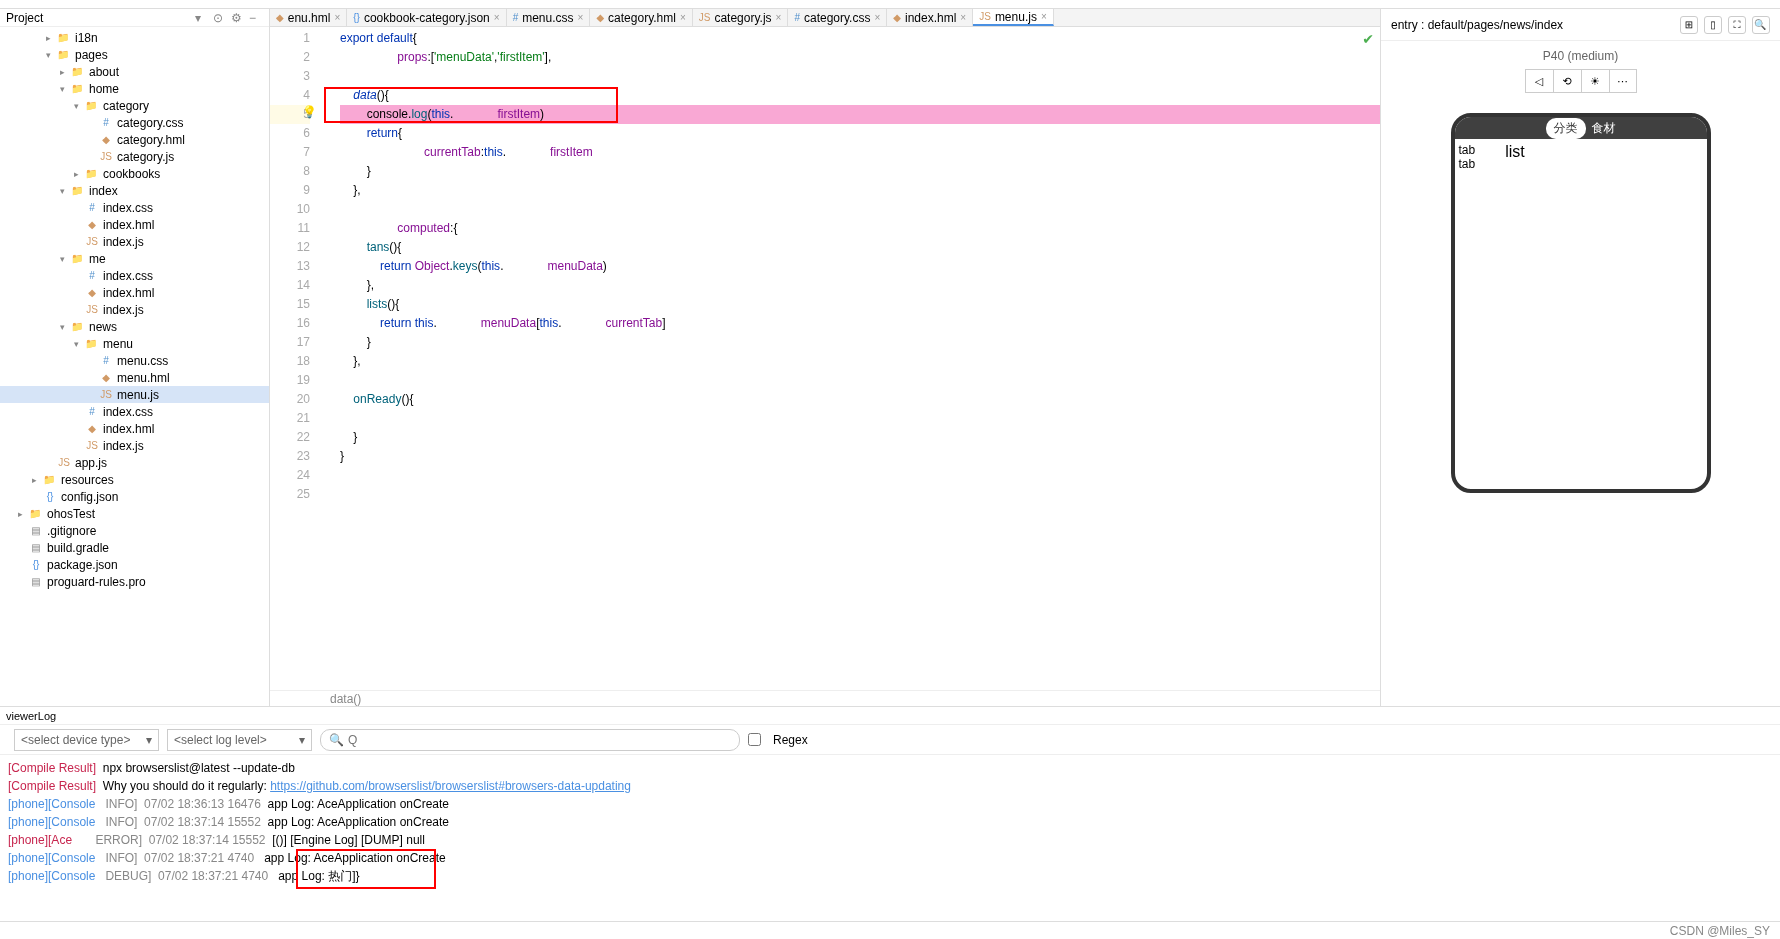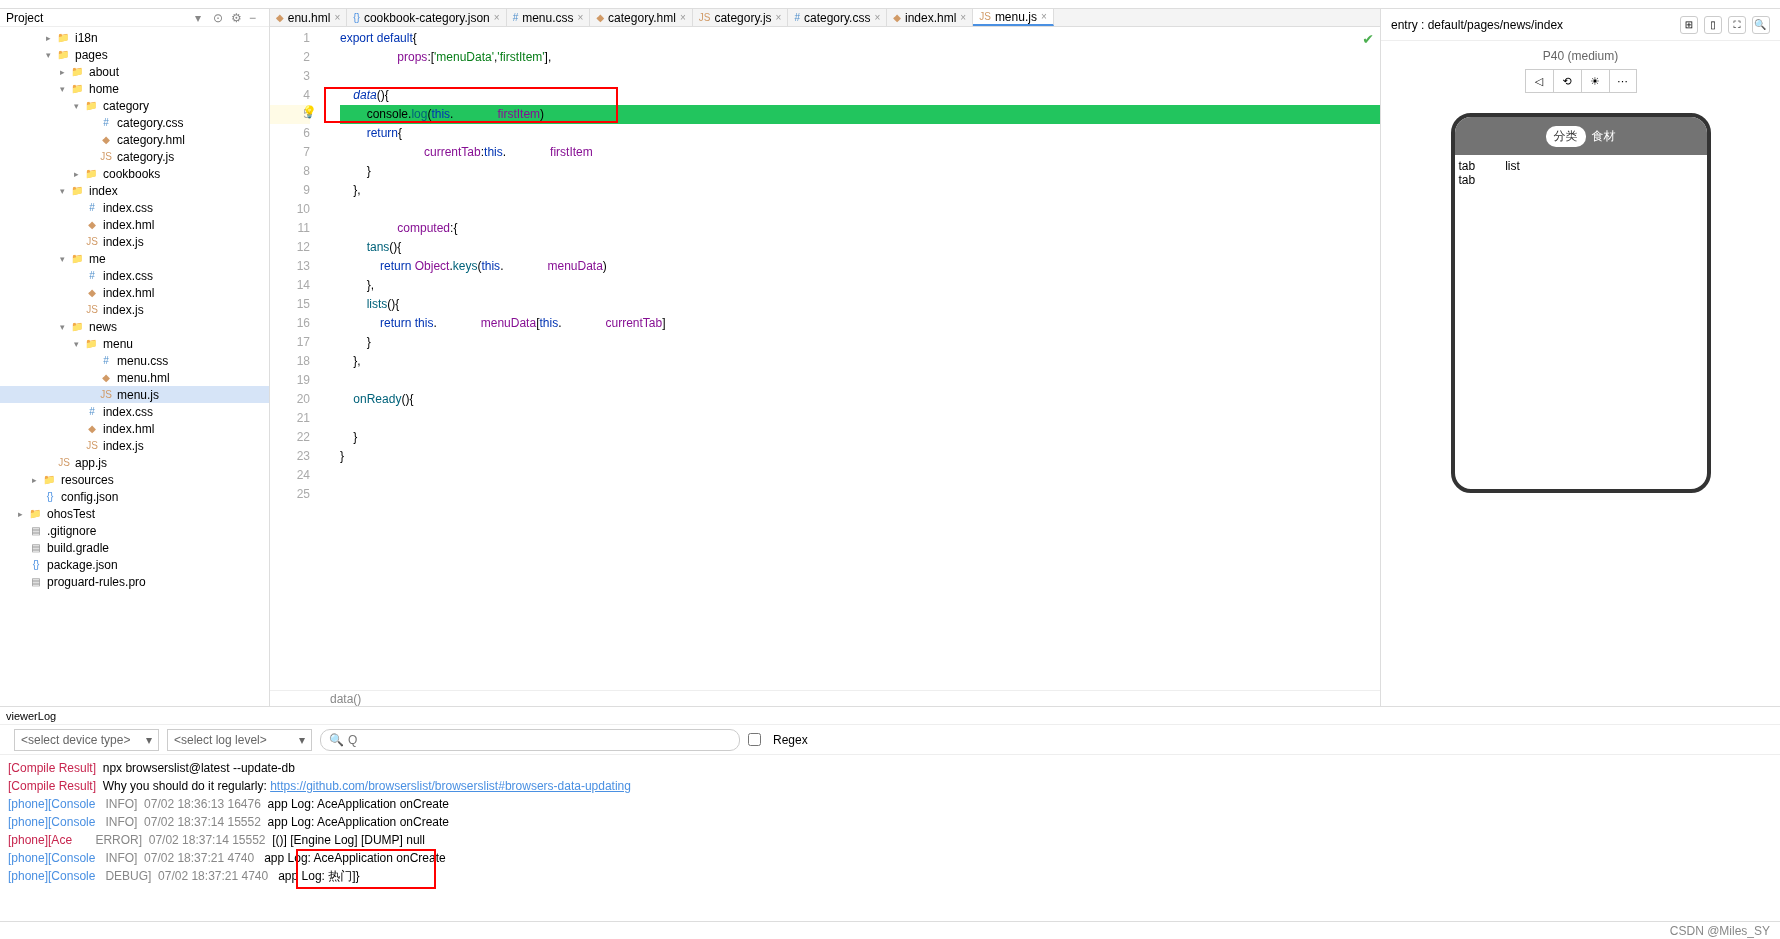--- a/index.html
+++ b/index.html
@@ -25,21 +25,21 @@
 .tab { display: flex; align-items: center; padding: 0 6px; border-right: 1px solid #ddd; font-size: 11px; cursor: pointer; white-space: nowrap; }
 .tab.active { background: #fff; border-bottom: 2px solid #4a90e2; }
 .tab .icon { margin-right: 4px; font-size: 10px; }
 .tab .close { margin-left: 4px; color: #999; font-size: 10px; }
 .editor-body { flex: 1; display: flex; overflow: hidden; position: relative; height: 100%; }
 .gutter { width: 50px; background: #fff; text-align: right; padding-right: 10px; color: #aaa; font-family: 'Consolas', monospace; font-size: 12px; line-height: 19px; padding-top: 2px; }
 .gutter .ln { height: 19px; }
 .gutter .ln.hl { background: #fffbe6; }
 .code { flex: 1; font-family: 'Consolas', monospace; font-size: 12px; line-height: 19px; padding-top: 2px; padding-left: 20px; position: relative; }
 .code .line { height: 19px; white-space: pre; }
-.code .line.hl { background: #22c55e; }
+.code .line.hl { background: #f9a8d4; }
 .kw { color: #0033b3; }
 .prop { color: #871094; margin-left: 44px; }
 .str { color: #067d17; }
 .fn { color: #00627a; }
 .def { color: #0033b3; font-style: italic; }
 .obj { color: #871094; }
 .redbox { position: absolute; border: 2px solid red; pointer-events: none; }
 .breadcrumb-bar { height: 16px; border-top: 1px solid #eee; padding-left: 60px; font-size: 12px; color: #888; line-height: 16px; }
 .check-icon { position: absolute; right: 6px; top: 4px; color: #4caf50; font-size: 14px; }
 .bulb-icon { position: absolute; left: 32px; top: 78px; color: #f0a020; font-size: 12px; z-index: 5; }
@@ -49,25 +49,25 @@
 .preview-entry { height: 32px; display: flex; align-items: center; padding: 0 10px; font-size: 12px; border-bottom: 1px solid #eee; }
 .preview-entry .path { flex: 1; }
 .preview-entry .btns { display: flex; gap: 6px; }
 .preview-entry .btn-ic { width: 18px; height: 18px; border: 1px solid #ccc; border-radius: 3px; display: flex; align-items: center; justify-content: center; font-size: 10px; }
 .device-label { text-align: center; font-size: 12px; color: #666; padding: 8px 0 2px; }
 .preview-toolbar { display: flex; justify-content: center; gap: 0; padding: 4px 0 10px; }
 .preview-toolbar .tb { width: 28px; height: 24px; border: 1px solid #ccc; border-right: none; display: flex; align-items: center; justify-content: center; font-size: 11px; }
 .preview-toolbar .tb:last-child { border-right: 1px solid #ccc; }
 .phone-wrap { flex: 1; display: flex; justify-content: center; align-items: flex-start; padding-top: 10px; }
 .phone { width: 260px; height: 380px; border: 4px solid #333; border-radius: 20px; overflow: hidden; background: #fff; position: relative; }
-.phone-header { background: #737373; height: 38px; display: flex; align-items: center; justify-content: center; color: #fff; font-size: 14px; position: relative; }
+.phone-header { background: #404040; height: 22px; display: flex; align-items: center; justify-content: center; color: #fff; font-size: 14px; position: relative; }
 .phone-header .pill { background: #fff; color: #333; border-radius: 10px; padding: 2px 8px; margin-right: 6px; font-size: 12px; }
 .phone-content { display: flex; padding: 4px; }
 .phone-content .tabs-col { display: flex; flex-direction: column; font-size: 14px; }
-.phone-content .list-col { flex: 1; padding-left: 30px; font-size: 12px; }
+.phone-content .list-col { flex: 1; padding-left: 30px; font-size: 16px; }
 .bottom-panel { height: 215px; border-top: 1px solid #ddd; display: flex; flex-direction: column; }
 .bp-header { height: 18px; border-bottom: 1px solid #eee; padding: 0 6px; font-size: 11px; display: flex; align-items: center; }
 .bp-controls { height: 30px; display: flex; align-items: center; padding: 0 14px; gap: 8px; border-bottom: 1px solid #eee; }
 .bp-controls select, .bp-controls .sel { height: 22px; border: 1px solid #ccc; background: #fff; width: 145px; padding: 0 6px; font-size: 11px; color: #666; display: flex; align-items: center; justify-content: space-between; }
 .bp-controls .search { flex: 1; max-width: 420px; height: 22px; border: 1px solid #ccc; border-radius: 10px; padding: 0 8px; display: flex; align-items: center; }
 .bp-controls .search span { color: #aaa; margin-right: 4px; }
 .bp-controls .regex { display: flex; align-items: center; gap: 12px; font-size: 11px; }
 .log-area { flex: 1; overflow-y: auto; padding: 4px 8px; font-family: 'Consolas', monospace; font-size: 12px; line-height: 18px; position: relative; }
 .log-line { white-space: pre; }
 .log-red { color: #c7254e; }

